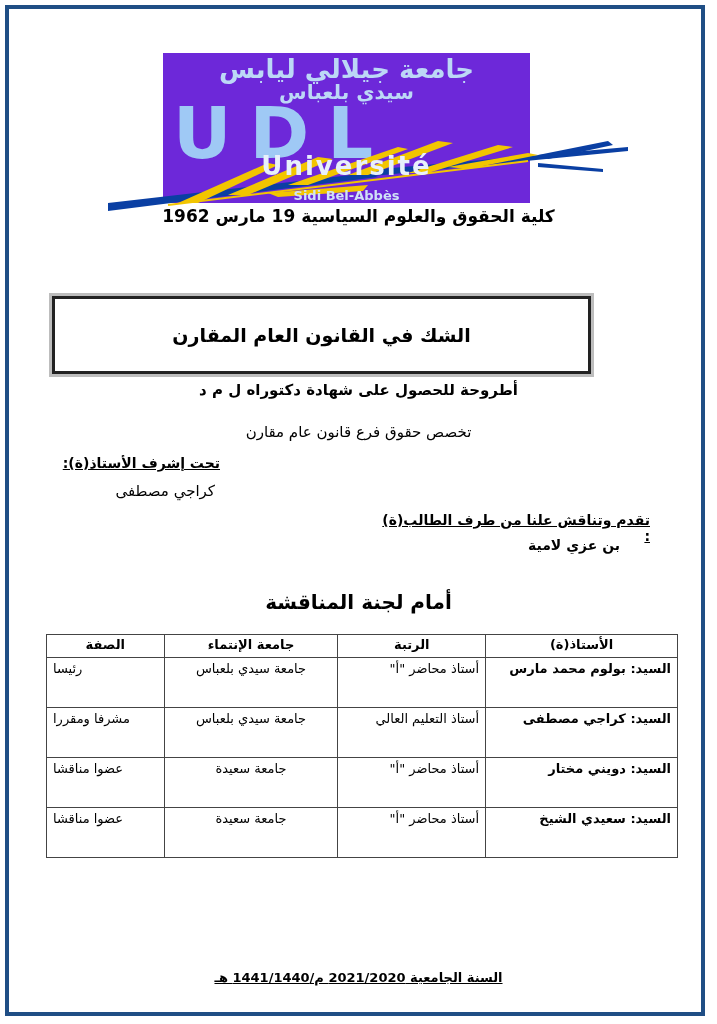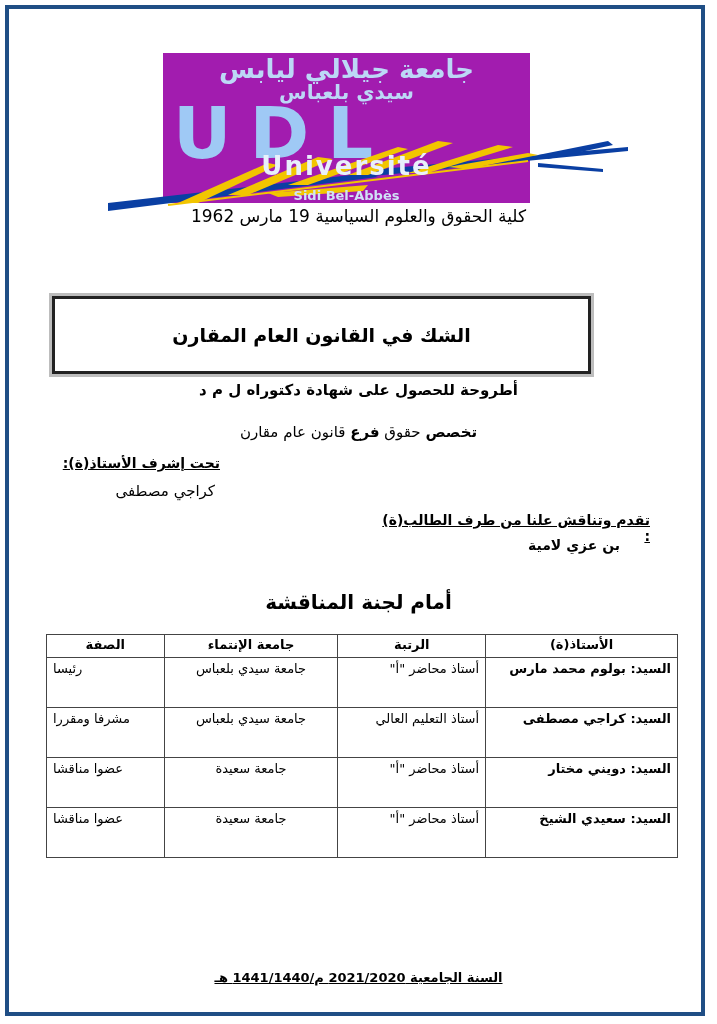--- a/index.html
+++ b/index.html
@@ -4,47 +4,47 @@
 <style>
   html, body { margin: 0; padding: 0; background: #ffffff; }
   body { width: 717px; height: 1024px; position: relative; overflow: hidden;
          font-family: "DejaVu Sans", sans-serif; color: #000; }
   .page-border { position: absolute; left: 5px; top: 5px; width: 700px; height: 1011px;
                  border: 4px solid #1f4e85; box-sizing: border-box; }
   .ar { direction: rtl; unicode-bidi: embed; }
 
   
   .logo { position: absolute; left: 163px; top: 53px; width: 367px; height: 150px;
-          background: #a21caf; overflow: visible; }
+          background: #6d28d9; overflow: visible; }
   .logo-ar1 { position: absolute; left: 0; right: 0; top: 2px; text-align: center;
               color: #bcd8f6; font-size: 26px; font-weight: bold; letter-spacing: 4px; line-height: 28px; }
   .logo-ar2 { position: absolute; left: 0; right: 0; top: 28px; text-align: center;
               color: #bcd8f6; font-size: 20px; font-weight: bold; letter-spacing: 6px; line-height: 22px; }
   .logo-udl { position: absolute; left: 10px; top: 44px; font-family: "DejaVu Sans", sans-serif;
               font-size: 72px; font-weight: bold; color: #9fc9f5; letter-spacing: 18px; line-height: 72px; }
   .logo-univ { position: absolute; left: 0; right: 0; top: 100px; text-align: center;
                color: #e8f0fb; font-size: 26px; font-weight: bold; line-height: 26px; letter-spacing: 2px; }
   .logo-djillali { position: absolute; left: 0; right: 0; top: 123px; text-align: center;
                    color: #d0e2f7; font-size: 14px; letter-spacing: 3px; line-height: 14px; }
   .logo-sidi { position: absolute; left: 0; right: 0; top: 136px; text-align: center;
                color: #d0e2f7; font-size: 13px; font-weight: bold; line-height: 14px; }
   .logo-leaves { position: absolute; left: -55px; top: 80px; }
 
   .faculty { position: absolute; left: 0; right: 0; top: 206px; text-align: center;
-             font-size: 17px; font-weight: normal; font-family: "DejaVu Sans", sans-serif; }
+             font-size: 17px; font-weight: bold; font-family: "DejaVu Sans", sans-serif; }
 
   .title-box { position: absolute; left: 52px; top: 296px; width: 539px; height: 78px;
                border: 3px solid #222; outline: 3px solid #bdbdbd; box-sizing: border-box;
                box-shadow: 2px 2px 0 #777; display: flex; align-items: center; justify-content: center; }
   .title-text { font-size: 19px; font-weight: bold; }
 
   .thesis-line { position: absolute; left: 0; right: 0; top: 381px; text-align: center;
                  font-size: 15px; font-weight: bold; }
   .specialty { position: absolute; left: 0; right: 0; top: 423px; text-align: center; font-size: 15px; }
-  .specialty b { font-weight: bold; }
+  .specialty b { font-weight: normal; }
 
   .supervised-label { position: absolute; left: 60px; width: 160px; top: 455px; text-align: right;
                       font-size: 14px; font-weight: bold; text-decoration: underline; }
   .supervisor-name { position: absolute; left: 60px; width: 155px; top: 482px; text-align: right; font-size: 15px; }
 
   .presented-label { position: absolute; left: 380px; width: 270px; top: 512px; text-align: right;
                      font-size: 14px; font-weight: bold; text-decoration: underline; }
   .student-name { position: absolute; left: 380px; width: 240px; top: 537px; text-align: right;
                   font-size: 14px; font-weight: bold; }
 

